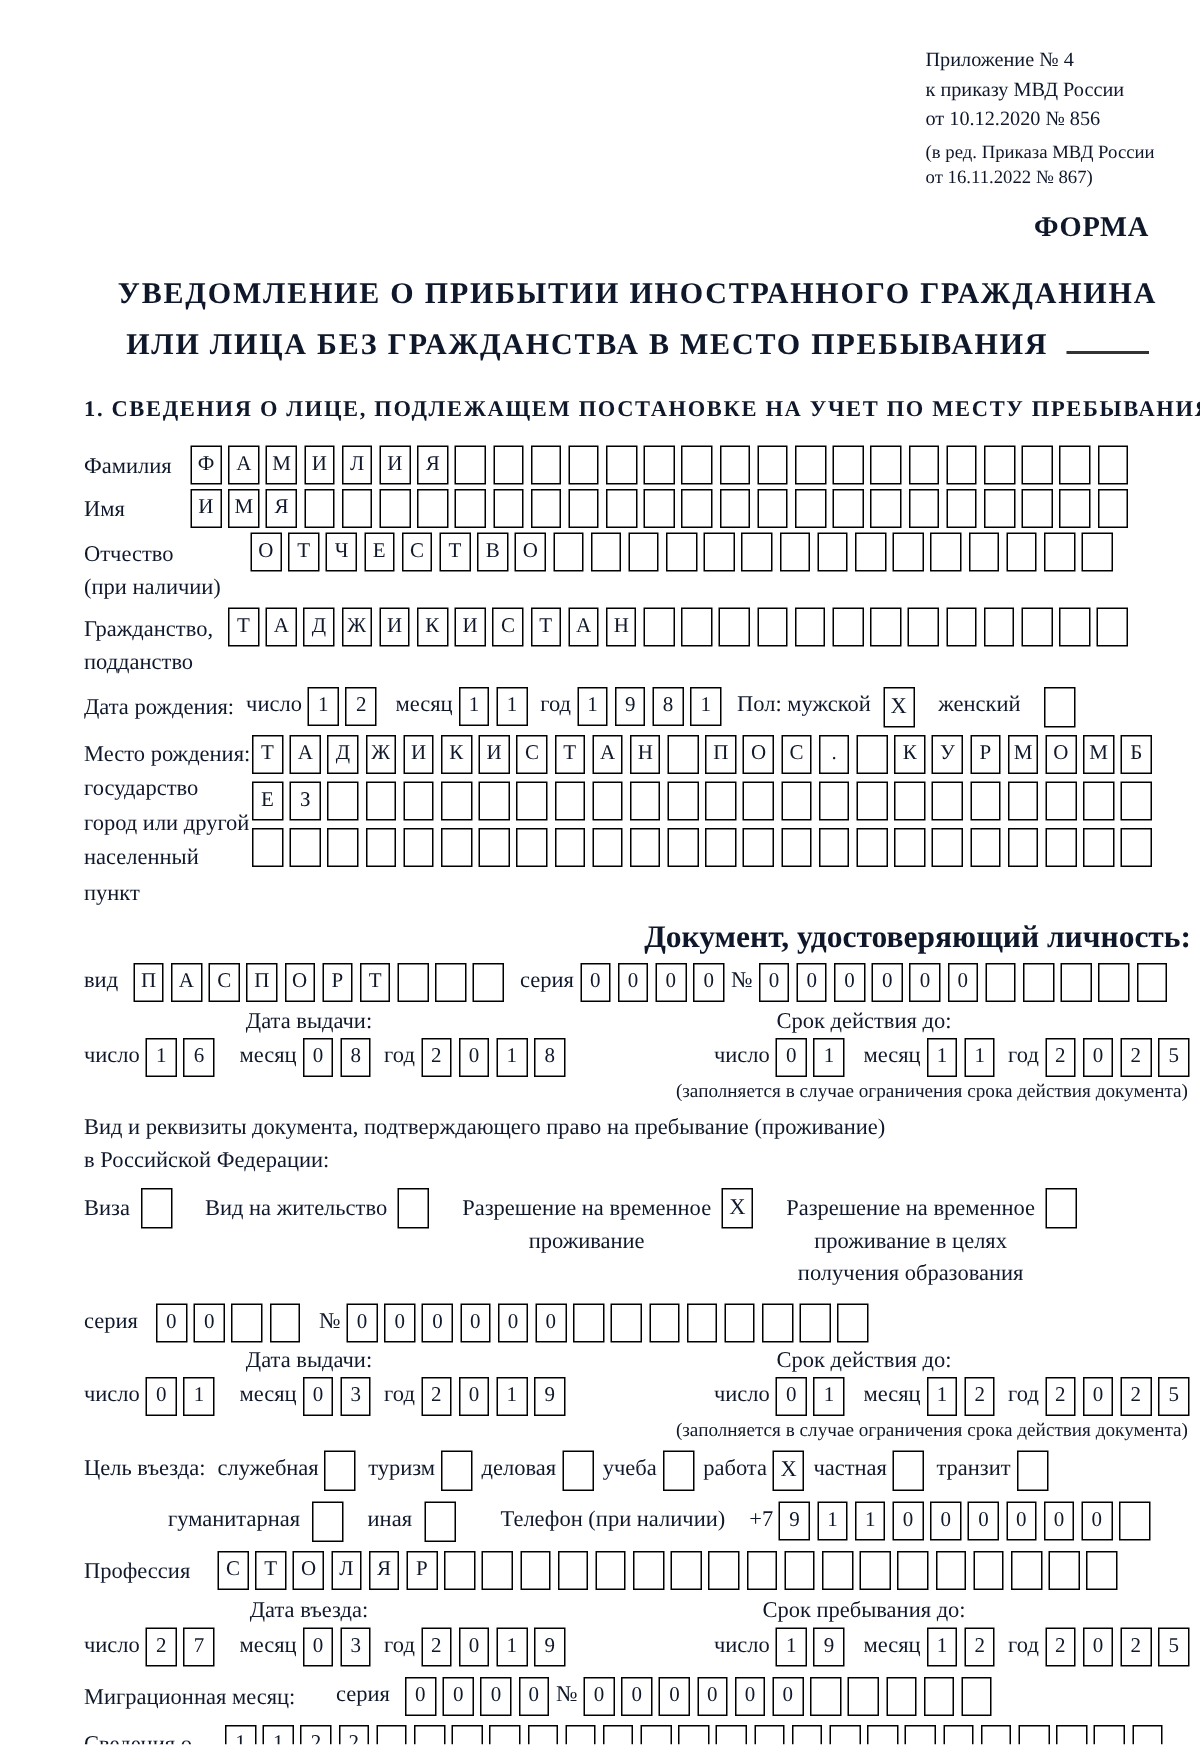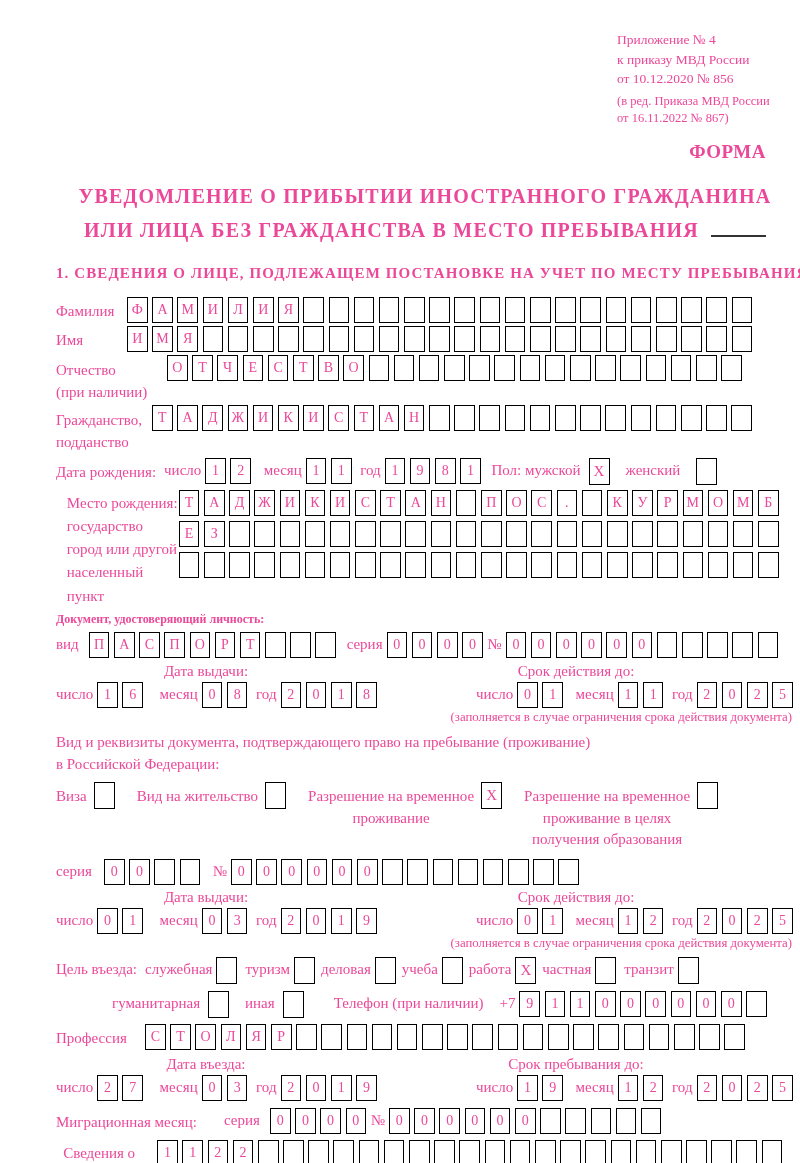--- a/index.html
+++ b/index.html
@@ -1,18 +1,18 @@
 <!DOCTYPE html>
 <html><head>
 <meta charset="utf-8">
 <style>
   html,body{margin:0;padding:0;background:#fff;}
   .page{
     width:800px;height:1163px;box-sizing:border-box;position:relative;overflow:hidden;
-    padding:30px 6px 0 56px;background:#fff;color:#ec4899;
+    padding:30px 6px 0 56px;background:#fff;color:#0f172a;
     font-family:"Liberation Serif","DejaVu Serif",serif;font-size:15px;
   }
   
   .hdr-wrap{margin-left:561px;width:225px;}
   .hdr-line{font-size:13.5px;line-height:1.45;}
   .hdr-line.small{font-size:12.5px;line-height:1.4;}
   .hdr-gap{height:4px;}
   .forma{text-align:right;padding-right:28px;font-weight:bold;font-size:19px;margin-top:13px;letter-spacing:.5px;}
   
   .title{text-align:center;font-weight:bold;font-size:20px;margin-top:16px;line-height:1.7;letter-spacing:1.2px;}
@@ -35,28 +35,28 @@
   .dlbl{flex:none;padding-top:4px;margin-right:4px;}
   
   .twocol{display:flex;margin-bottom:2px;}
   .col1{width:360px;flex:none;}
   .col2{flex:1;}
   .dhead{text-align:center;font-size:15px;margin-bottom:2px;}
   .dhead.c1{width:300px;}
   .dhead.c2{width:320px;margin-left:60px;}
   .dgroup{display:flex;align-items:flex-start;}
   .note-r{text-align:right;font-size:12.8px;margin:1px 2px 6px 0;}
-  .center-b{text-align:left;font-weight:bold;font-size:12px;margin:4px 0 5px 0;}
+  .center-b{text-align:right;font-weight:bold;font-size:21px;margin:4px 0 5px 0;}
   .intro{line-height:1.5;}
   
   .optrow{display:flex;align-items:flex-start;margin:6px 0 8px 0;}
   .opt{display:flex;align-items:flex-start;}
   .opt .olbl{padding-top:4px;margin-right:7px;line-height:1.45;text-align:center;}
   
-  .blk{display:flex;align-items:flex-start;margin-bottom:4px;justify-content:center;}
+  .blk{display:flex;align-items:flex-start;margin-bottom:4px;}
   .blk-lbl{flex:none;line-height:1.55;padding-top:2px;}
   .blk-strips .strip{margin-bottom:5px;}
   .blk-strips.wide .strip{margin-bottom:7px;}
 </style>
 </head>
 <body>
 
 <div class="page">
 
   <div class="hdr-wrap">

